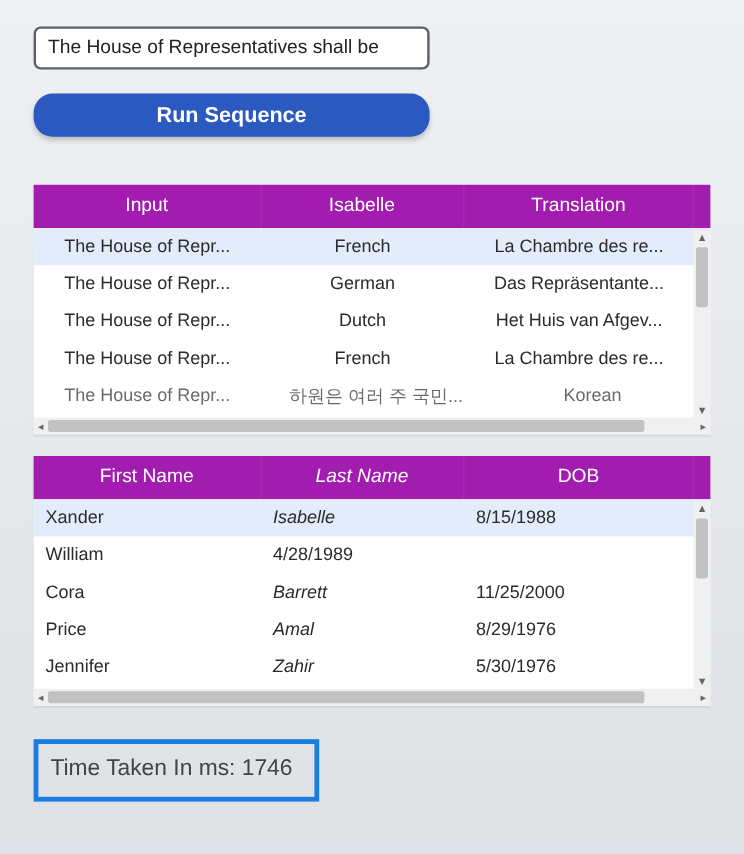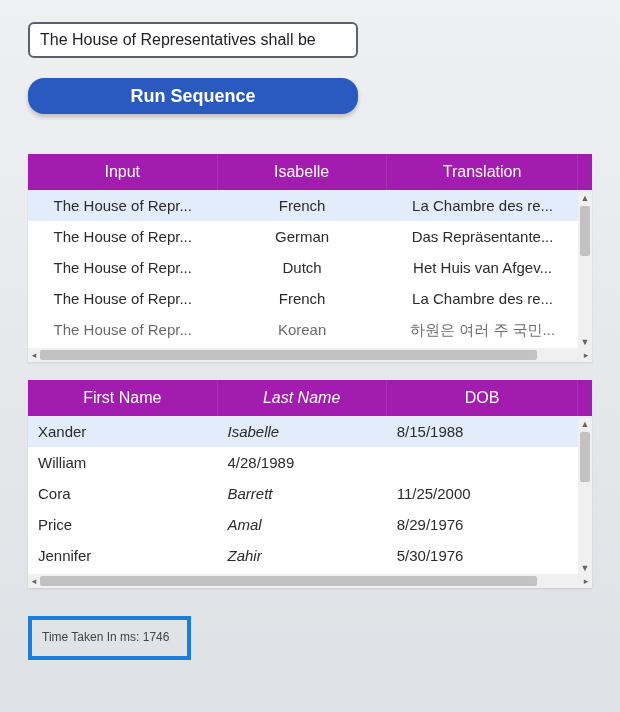--- a/index.html
+++ b/index.html
@@ -128,21 +128,21 @@
       width: 92%;
       background: #c2c2c2;
       border-radius: 2px;
     }
     .t2-wrap { margin-top: 18px; }
     .status-box {
       margin-top: 28px;
       display: inline-block;
       border: 4px solid #1c7de0;
       padding: 10px 18px 12px 10px;
-      font-size: 12px;
+      font-size: 19px;
       color: #444;
     }
   </style>
 </head>
 <body>
 
 
 
 <input class="text-input" value="The House of Representatives shall be" style="">
 
@@ -173,22 +173,22 @@
       <div class="td c2">Dutch</div>
       <div class="td c3">Het Huis van Afgev...</div>
     </div>
     <div class="tr">
       <div class="td c1">The House of Repr...</div>
       <div class="td c2">French</div>
       <div class="td c3">La Chambre des re...</div>
     </div>
     <div class="tr row-last">
       <div class="td c1">The House of Repr...</div>
+      <div class="td c3">하원은 여러 주 국민...</div>
       <div class="td c2">Korean</div>
-      <div class="td c3">하원은 여러 주 국민...</div>
     </div>
   </div>
   <div class="vscroll">
     <div class="up">▲</div>
     <div class="thumb"></div>
     <div class="down">▼</div>
   </div>
   <div class="hscroll">
     <div class="left">◂</div>
     <div class="track">

